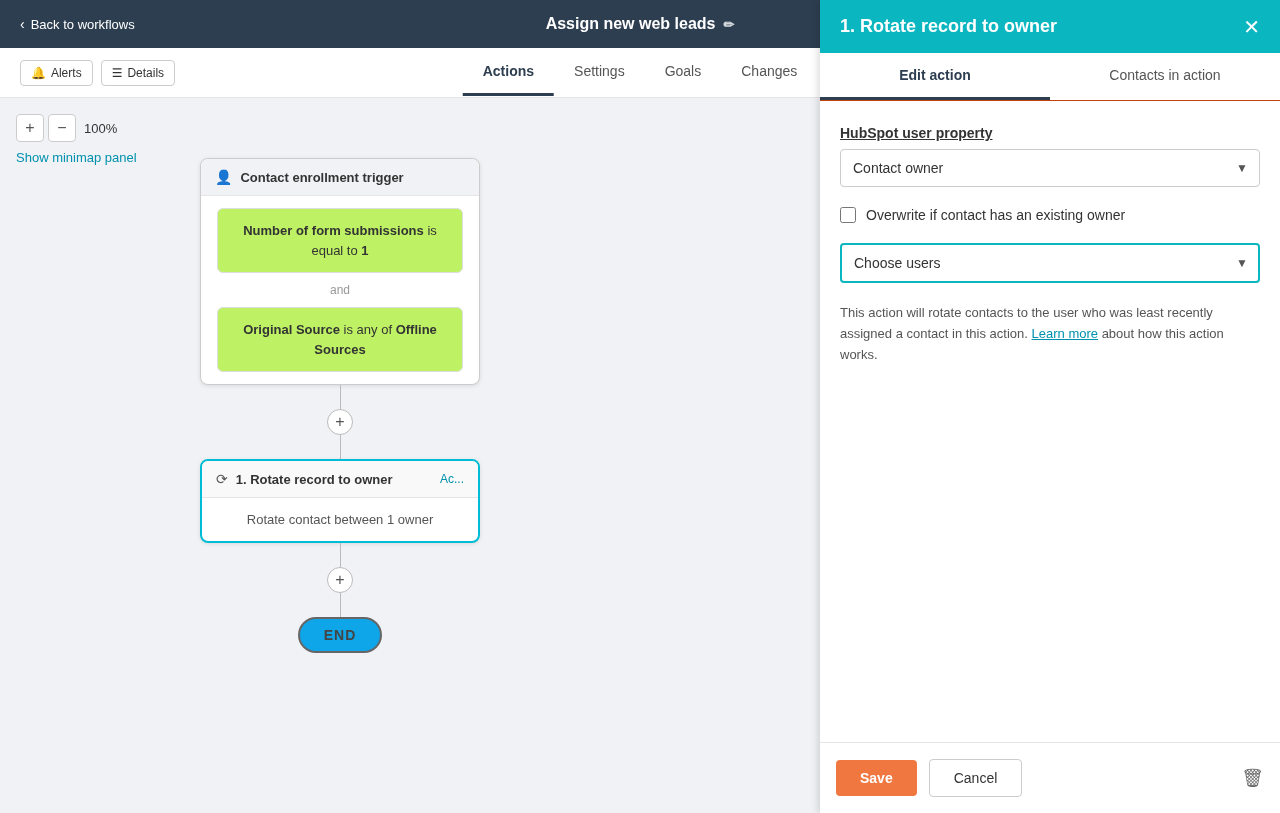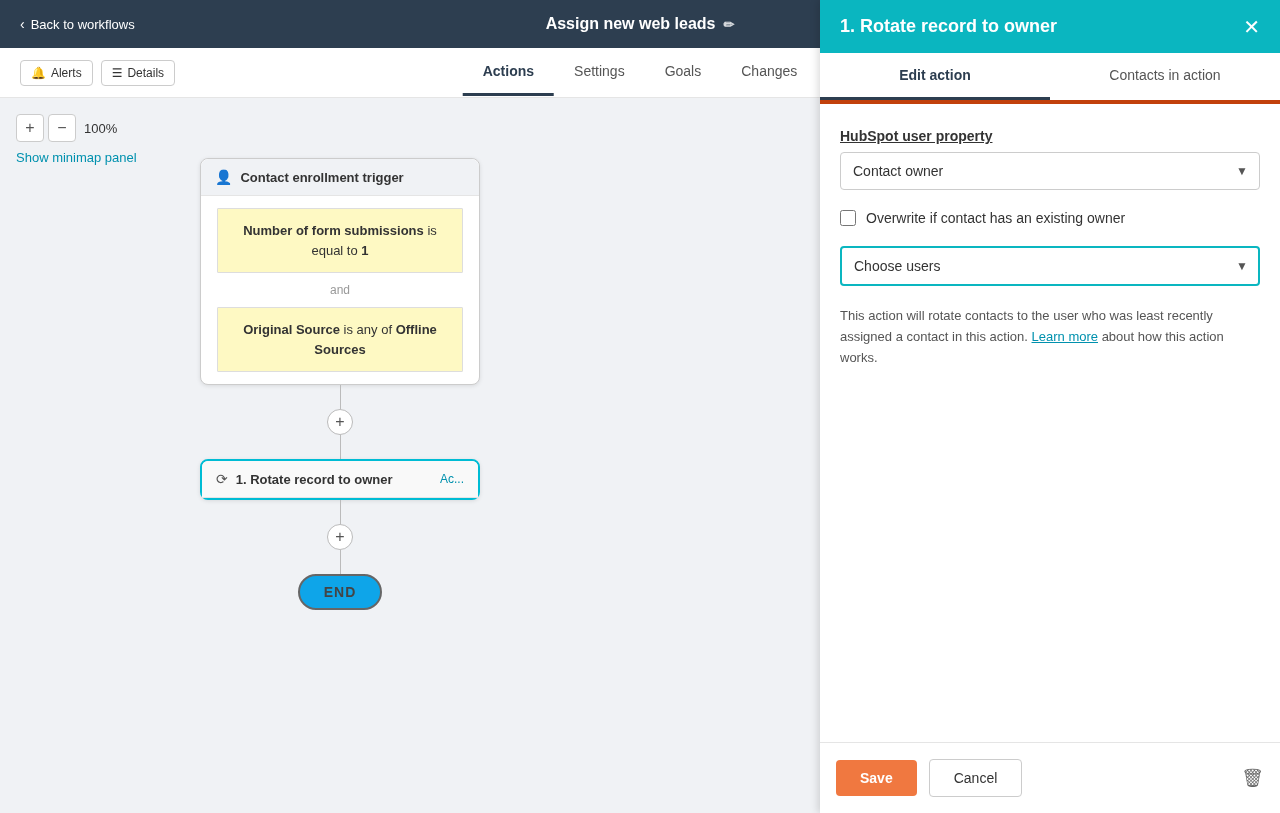--- a/index.html
+++ b/index.html
@@ -176,23 +176,23 @@
       font-weight: 600;
       color: #333;
     }
     .trigger-body {
       padding: 12px 16px;
       display: flex;
       flex-direction: column;
       gap: 8px;
     }
     .condition-box {
-      background: #fef9c3;
+      background: #bef264;
       border: 1px solid #ddd;
-      border-radius: 1px;
+      border-radius: 6px;
       padding: 12px 16px;
       font-size: 13px;
       color: #333;
       text-align: center;
       line-height: 1.5;
     }
     .condition-box strong {
       font-weight: 700;
     }
     .and-label {
@@ -306,21 +306,21 @@
     .panel-close {
       color: white;
       font-size: 20px;
       cursor: pointer;
       line-height: 1;
     }
 
     
     .panel-tabs {
       display: flex;
-      border-bottom: 4px solid #c2410c;
+      border-bottom: 1px solid #c2410c;
       background: white;
     }
     .panel-tab {
       flex: 1;
       padding: 14px 16px;
       text-align: center;
       font-size: 14px;
       color: #555;
       cursor: pointer;
       border-bottom: 3px solid transparent;
@@ -539,20 +539,21 @@
       <div class="connector"></div>
 
       <div class="action-node">
         <div class="action-header">
           <div class="action-header-left">
             <span class="action-icon">⟳</span>
             <span class="action-title">1. Rotate record to owner</span>
           </div>
           <span class="action-link">Ac...</span>
         </div>
+        <div class="action-body">Rotate contact between 1 owner</div>
       </div>
 
       <div class="connector"></div>
       <div class="plus-connector">+</div>
       <div class="connector"></div>
 
       <div class="end-node">END</div>
     </div>
   </div>
 

